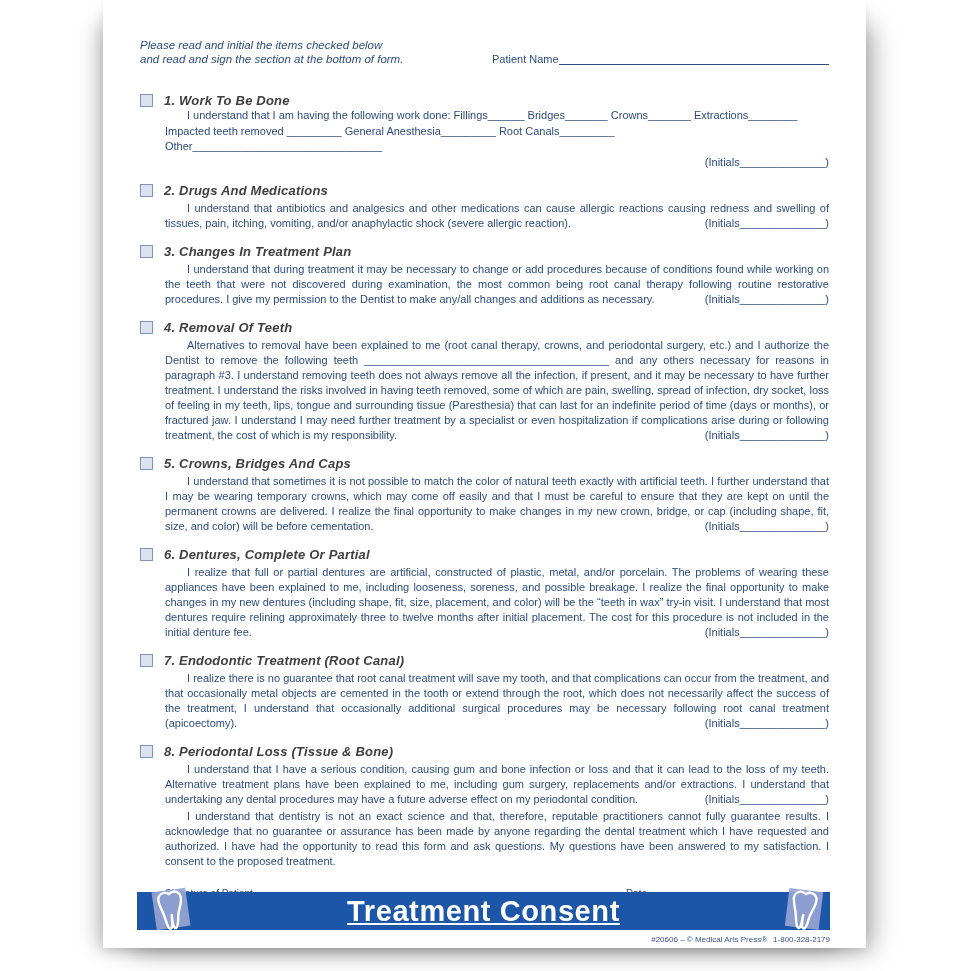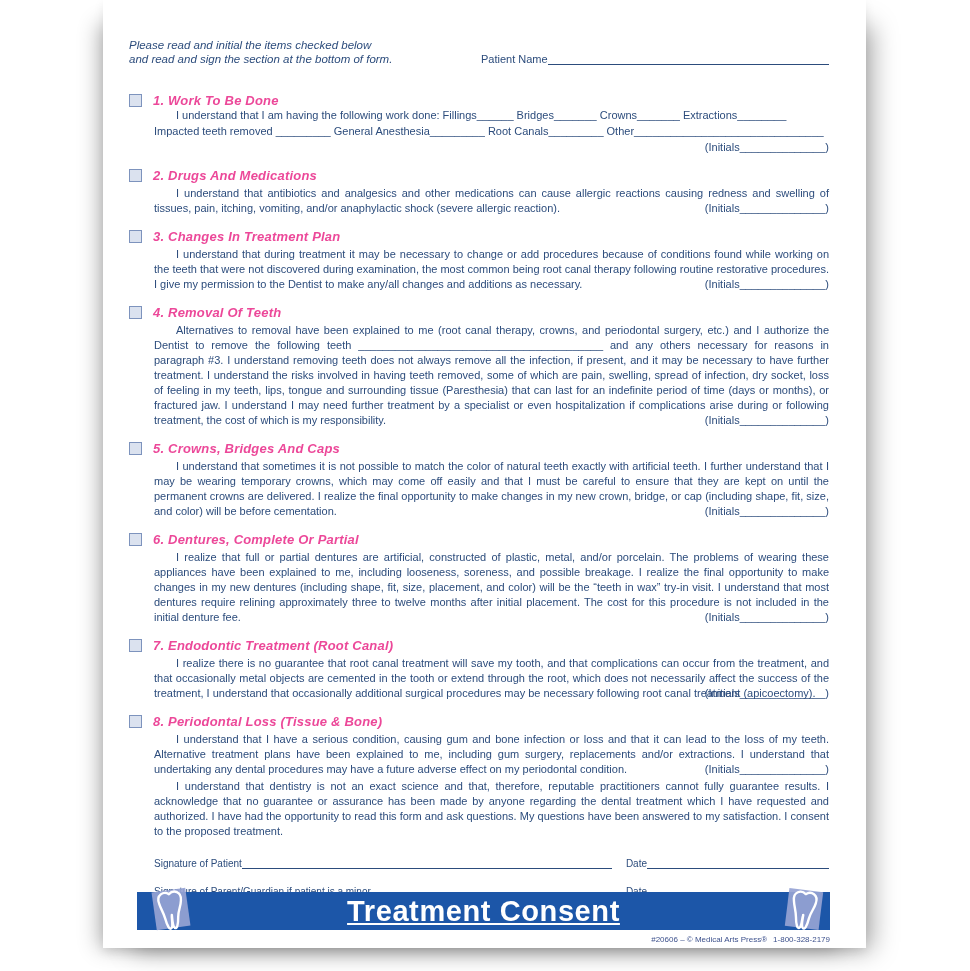--- a/index.html
+++ b/index.html
@@ -8,21 +8,21 @@
     width:970px; height:971px; position:relative; overflow:hidden;
     font-family:"Liberation Sans", sans-serif;
   }
   .paper {
     position:absolute; left:103px; top:0; width:763px; height:948px;
     background:#ffffff;
     box-shadow:-16px 12px 20px -12px rgba(0,0,0,0.30),
                18px 14px 24px -12px rgba(0,0,0,0.35),
                0 4px 10px rgba(0,0,0,0.08);
   }
-  .content { padding:38px 37px 0 26px; color:#2c4c7c; }
+  .content { padding:38px 37px 0 37px; color:#2c4c7c; }
 
   
   .header-row { display:flex; align-items:flex-end; }
   .instructions {
     font-style:italic; font-size:11.5px; line-height:14px;
     color:#2c4c7c; width:352px; flex:0 0 auto;
   }
   .patient-row { flex:1; display:flex; align-items:flex-end; padding-bottom:1px; }
   .patient-label { font-size:11px; white-space:nowrap; }
   .fill-line { flex:1; border-bottom:1px solid #2c4c7c; height:12px; }
@@ -30,21 +30,21 @@
   
   .sec { margin-top:13px; }
   .sec-first { margin-top:27px; }
   .sec-head { display:flex; align-items:center; }
   .checkbox {
     width:13px; height:13px; flex:0 0 auto;
     background:#dbe2ef; border:1.5px solid #7d93bd; margin-right:11px;
   }
   .sec-title {
     font-size:13px; font-weight:bold; font-style:italic;
-    color:#ec4899; letter-spacing:0.2px;
+    color:#404040; letter-spacing:0.2px;
   }
   .body {
     margin:3px 0 0 25px; font-size:11px; line-height:15px;
     text-align:justify; text-indent:22px; color:#2c4c7c;
   }
   .plain-line { margin-left:25px; font-size:11px; line-height:15.5px; }
   .indent1 { text-indent:22px; }
   .initials-overlay {
     margin:-15px 0 0 0; text-align:right; font-size:11px; line-height:15px;
   }

